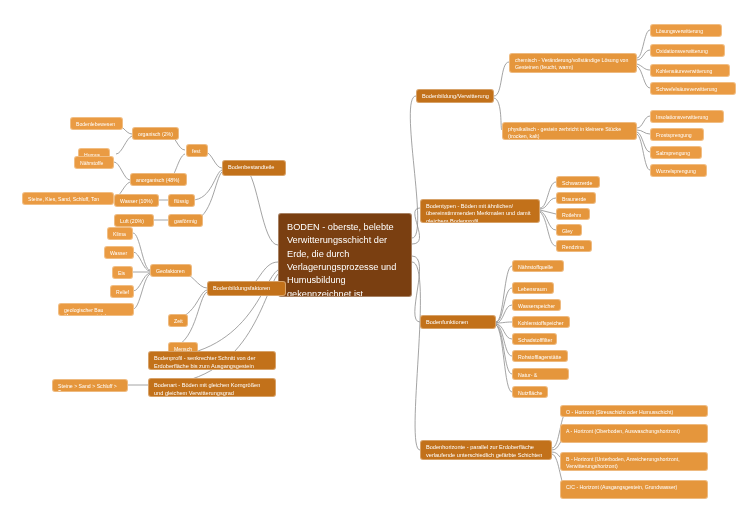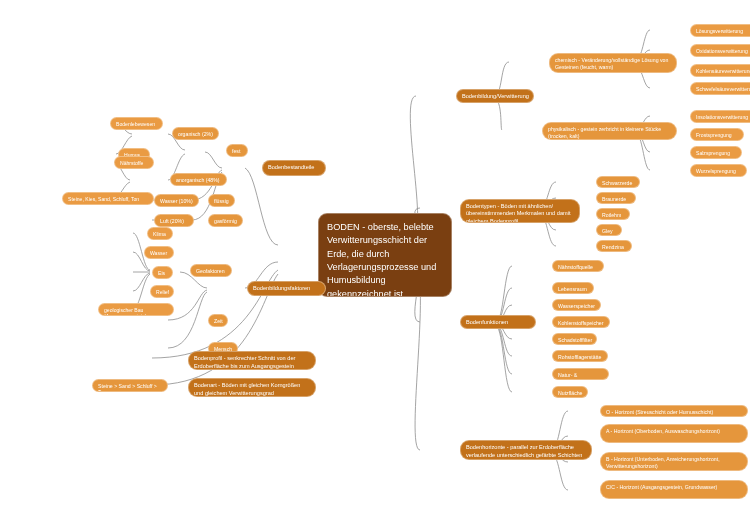--- a/index.html
+++ b/index.html
@@ -9,28 +9,27 @@
     background:#ffffff;
     font-family:"Liberation Sans","DejaVu Sans",sans-serif;
     overflow:hidden;
     position:relative;
   }
   #canvas{position:absolute;left:0;top:0;width:750px;height:530px;}
   svg.links{position:absolute;left:0;top:0;width:750px;height:530px;pointer-events:none;}
   .node{
     position:absolute;
     box-sizing:border-box;
-    border-radius:9px;
+    border-radius:3px;
     color:#ffffff;
     line-height:1.18;
     padding:3px 5px;
     border:1px solid rgba(255,255,255,0.35);
     overflow:hidden;
     white-space:pre-wrap;
-    margin-left:40px;
   }
   .lv0{
     background:#7a3f11;
     font-size:9.2px;
     padding:7px 8px;
     line-height:1.45;
     border:1px solid #enter;
   }
   .lv1{background:#c2711a;font-size:5.6px;}
   .lv2{background:#e5963c;font-size:5.2px;}

